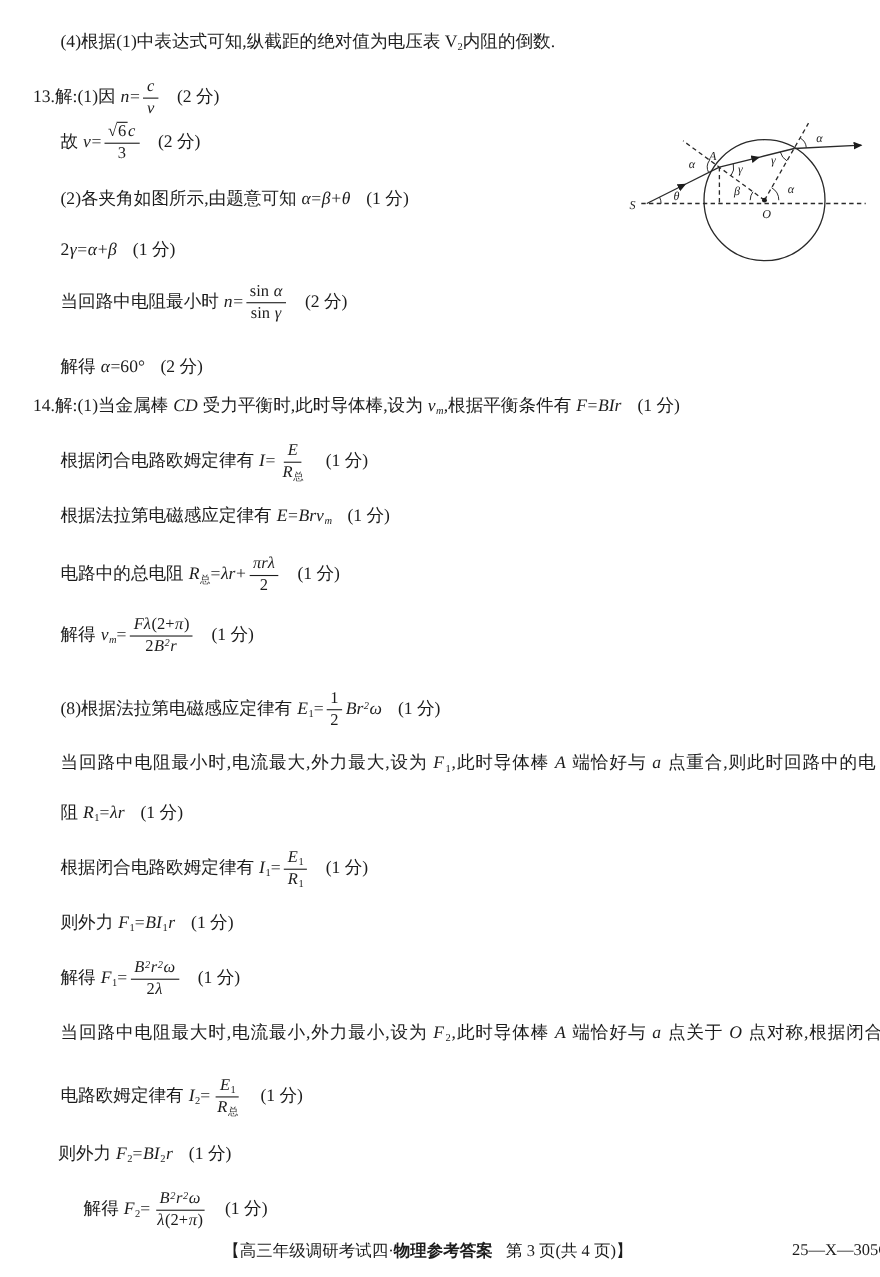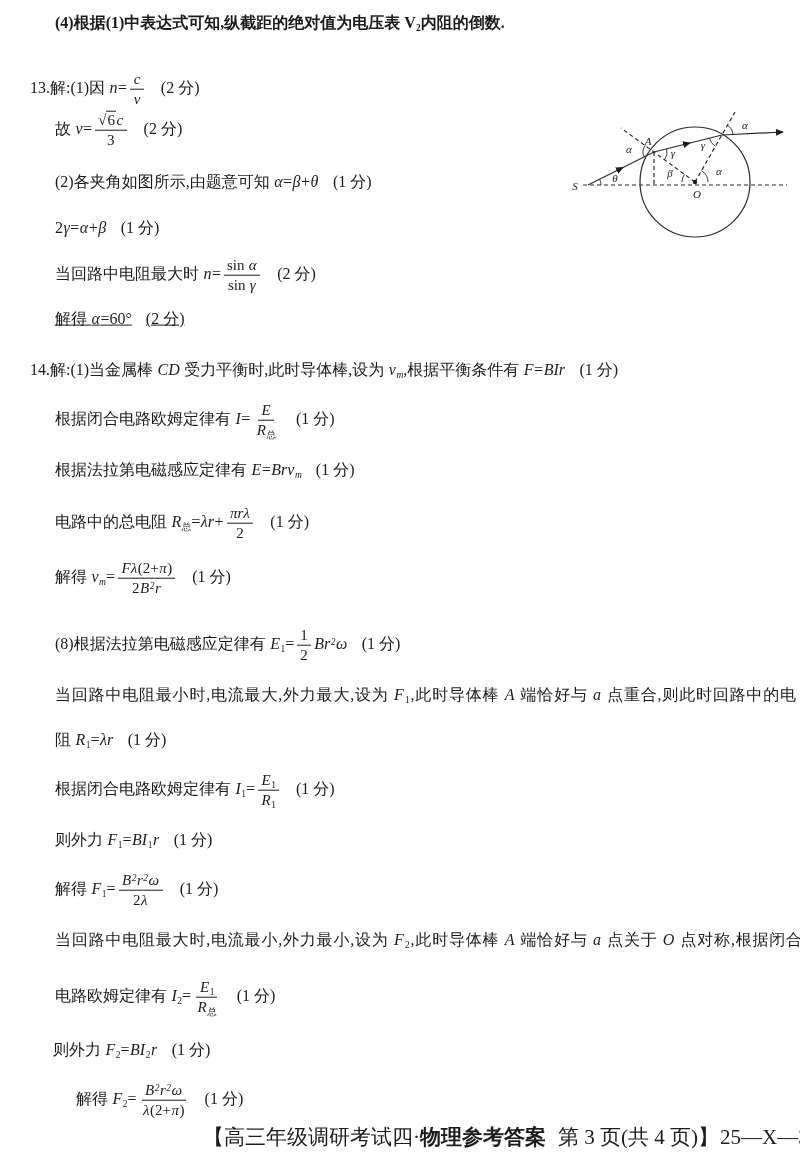--- a/index.html
+++ b/index.html
@@ -23,51 +23,51 @@
     vertical-align:middle;margin:0 3px;font-size:15px;line-height:1.12;
   }
   .frac .num{border-bottom:1.2px solid #1c1c1c;padding:0 3px 1px;}
   .frac .den{padding:1px 3px 0;}
   .sqrt{white-space:nowrap;}
   .sqrt .rsign{padding-right:0;}
   .sqrt .rad{border-top:1.2px solid #1c1c1c;padding:0 1px;}
   .score{margin-left:14px;}
   .footer{
     position:absolute;top:1137px;transform:translateY(-50%);
-    font-size:21px;white-space:nowrap;
+    font-size:15px;white-space:nowrap;
   }
   .footer .pg{margin-left:12px;}
   .diagram{position:absolute;left:565px;top:85px;}
   .diagram text{
     font-family:"Liberation Serif","DejaVu Serif",serif;
     font-style:italic;font-size:11px;fill:#1c1c1c;
   }
 </style>
 </head>
 <body>
 
 <div class="page">
 
   <div id="stage">
-      <div class="line" style="left: 55px; top: 23px; font-weight: bold;"><span class="t">(4)根据(1)中表达式可知,纵截距的绝对值为电压表 V</span><sub>2</sub><span class="t">内阻的倒数.</span></div>
+      <div class="line" style="left: 55px; top: 39px;"><span class="t">(4)根据(1)中表达式可知,纵截距的绝对值为电压表 V</span><sub>2</sub><span class="t">内阻的倒数.</span></div>
       <div class="line" style="left: 30px; top: 73px; margin-top: 16px;"><span class="t">13.解:(1)因 </span><i class="v">n</i><span class="t">=</span><span class="frac">
           <span class="num"><i class="v">c</i></span>
           <span class="den"><i class="v">v</i></span>
         </span><span class="score">(2 分)</span></div>
       <div class="line" style="left: 55px; top: 130px;"><span class="t">故 </span><i class="v">v</i><span class="t">=</span><span class="frac">
           <span class="num"><span class="sqrt"><span class="rsign">√</span><span class="rad"><span class="t">6</span></span></span><i class="v">c</i></span>
           <span class="den"><span class="t">3</span></span>
         </span><span class="score">(2 分)</span></div>
       <div class="line" style="left: 55px; top: 182px;"><span class="t">(2)各夹角如图所示,由题意可知 </span><i class="v">α</i><span class="t">=</span><i class="v">β</i><span class="t">+</span><i class="v">θ</i><span class="score">(1 分)</span></div>
       <div class="line" style="left: 55px; top: 228px;"><span class="t">2</span><i class="v">γ</i><span class="t">=</span><i class="v">α</i><span class="t">+</span><i class="v">β</i><span class="score">(1 分)</span></div>
-      <div class="line" style="left: 55px; top: 275px;"><span class="t">当回路中电阻最大时 </span><i class="v">n</i><span class="t">=</span><span class="frac">
+      <div class="line" style="left: 55px; top: 275px;"><span class="t">当回路中电阻最小时 </span><i class="v">n</i><span class="t">=</span><span class="frac">
           <span class="num"><span class="t">sin </span><i class="v">α</i></span>
           <span class="den"><span class="t">sin </span><i class="v">γ</i></span>
         </span><span class="score">(2 分)</span></div>
-      <div class="line" style="left: 55px; top: 319px; text-decoration: underline;"><span class="t">解得 </span><i class="v">α</i><span class="t">=60°</span><span class="score">(2 分)</span></div>
+      <div class="line" style="left: 55px; top: 335px;"><span class="t">解得 </span><i class="v">α</i><span class="t">=60°</span><span class="score">(2 分)</span></div>
       <div class="line" style="left: 30px; top: 370px;"><span class="t">14.解:(1)当金属棒 </span><i class="v">CD</i><span class="t"> 受力平衡时,此时导体棒,设为 </span><i class="v">v</i><sub class="it">m</sub><span class="t">,根据平衡条件有 </span><i class="v">F</i><span class="t">=</span><i class="v">BIr</i><span class="score">(1 分)</span></div>
       <div class="line" style="left: 55px; top: 420px;"><span class="t">根据闭合电路欧姆定律有 </span><i class="v">I</i><span class="t">=</span><span class="frac">
           <span class="num"><i class="v">E</i></span>
           <span class="den"><i class="v">R</i><sub>总</sub></span>
         </span><span class="score">(1 分)</span></div>
       <div class="line" style="left: 55px; top: 470px;"><span class="t">根据法拉第电磁感应定律有 </span><i class="v">E</i><span class="t">=</span><i class="v">Brv</i><sub class="it">m</sub><span class="score">(1 分)</span></div>
       <div class="line" style="left: 55px; top: 523px;"><span class="t">电路中的总电阻 </span><i class="v">R</i><sub>总</sub><span class="t">=</span><i class="v">λr</i><span class="t">+</span><span class="frac">
           <span class="num"><i class="v">πrλ</i></span>
           <span class="den"><span class="t">2</span></span>
         </span><span class="score">(1 分)</span></div>

